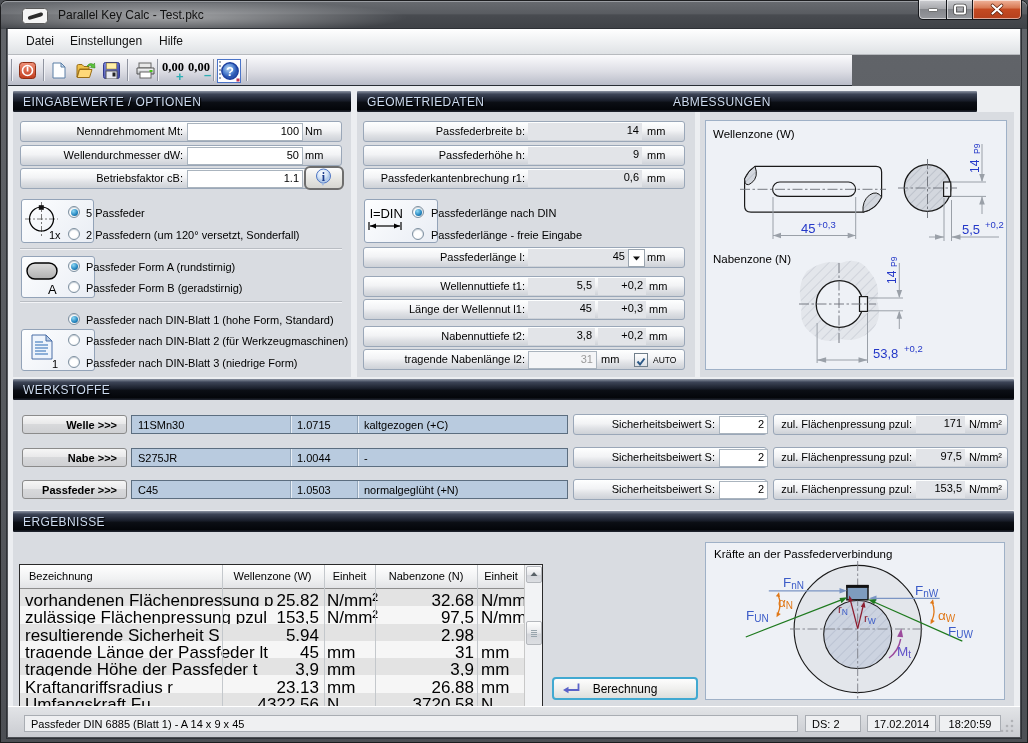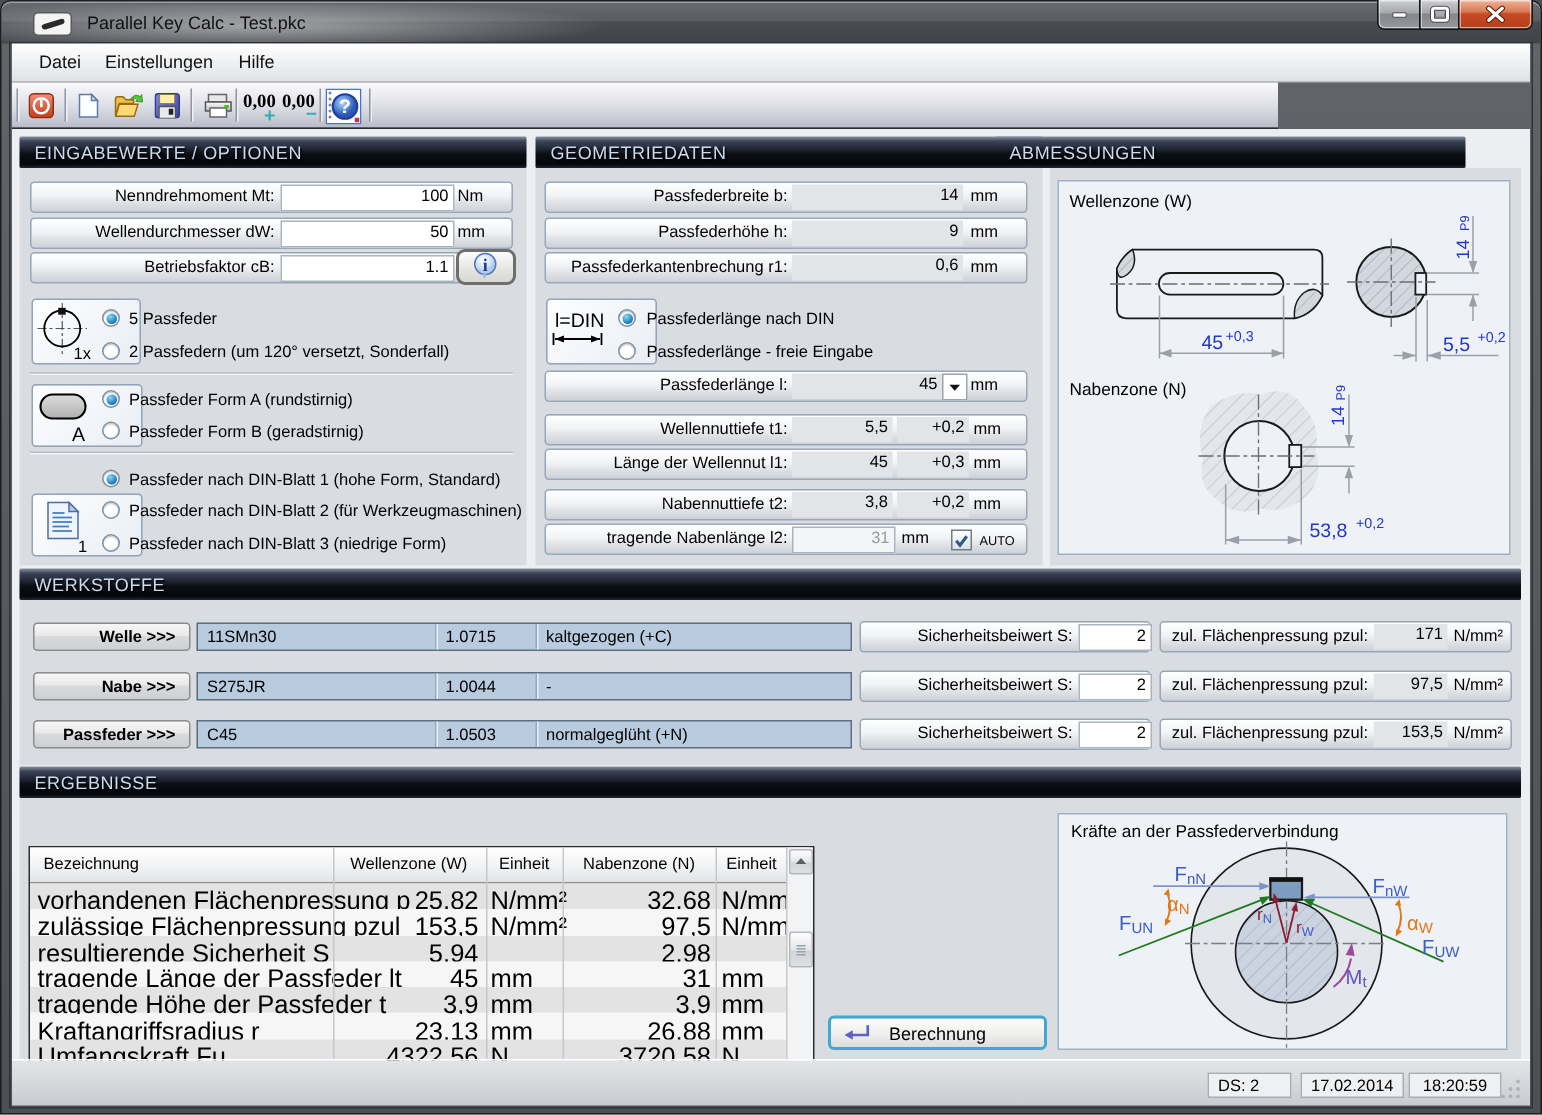--- a/index.html
+++ b/index.html
@@ -634,20 +634,21 @@
 <text x="897" y="656" fill="#6052c8">M<tspan font-size="10" dy="2">t</tspan></text>
 </g>
 <g font-family="Liberation Sans" font-size="11.5">
 <text x="838" y="613" fill="#8c1c2e">r<tspan font-size="8.5" dy="2" fill="#3c5cc8">N</tspan></text>
 <text x="864" y="622" fill="#8c1c2e">r<tspan font-size="8.5" dy="2" fill="#3c5cc8">W</tspan></text>
 </g>
 </g>
 </svg>
 </div>
 <div id="statusbar">
+<div class="sbox" style="left:16px;width:774px">Passfeder DIN 6885 (Blatt 1) - A 14 x 9 x 45</div>
 <div class="sbox" style="left:797px;width:56px">DS: 2</div>
 <div class="sbox" style="left:859px;width:69px;text-align:center;padding-left:0">17.02.2014</div>
 <div class="sbox" style="left:931px;width:62px;text-align:center;padding-left:0">18:20:59</div>
 <svg id="grip" viewBox="0 0 14 14" width="14" height="14">
       <g fill="#b0b2b6">
         <circle cx="12" cy="3" r="1.3"></circle>
         <circle cx="12" cy="8" r="1.3"></circle>
         <circle cx="12" cy="13" r="1.3"></circle>
         <circle cx="7" cy="8" r="1.3"></circle>
         <circle cx="7" cy="13" r="1.3"></circle>

